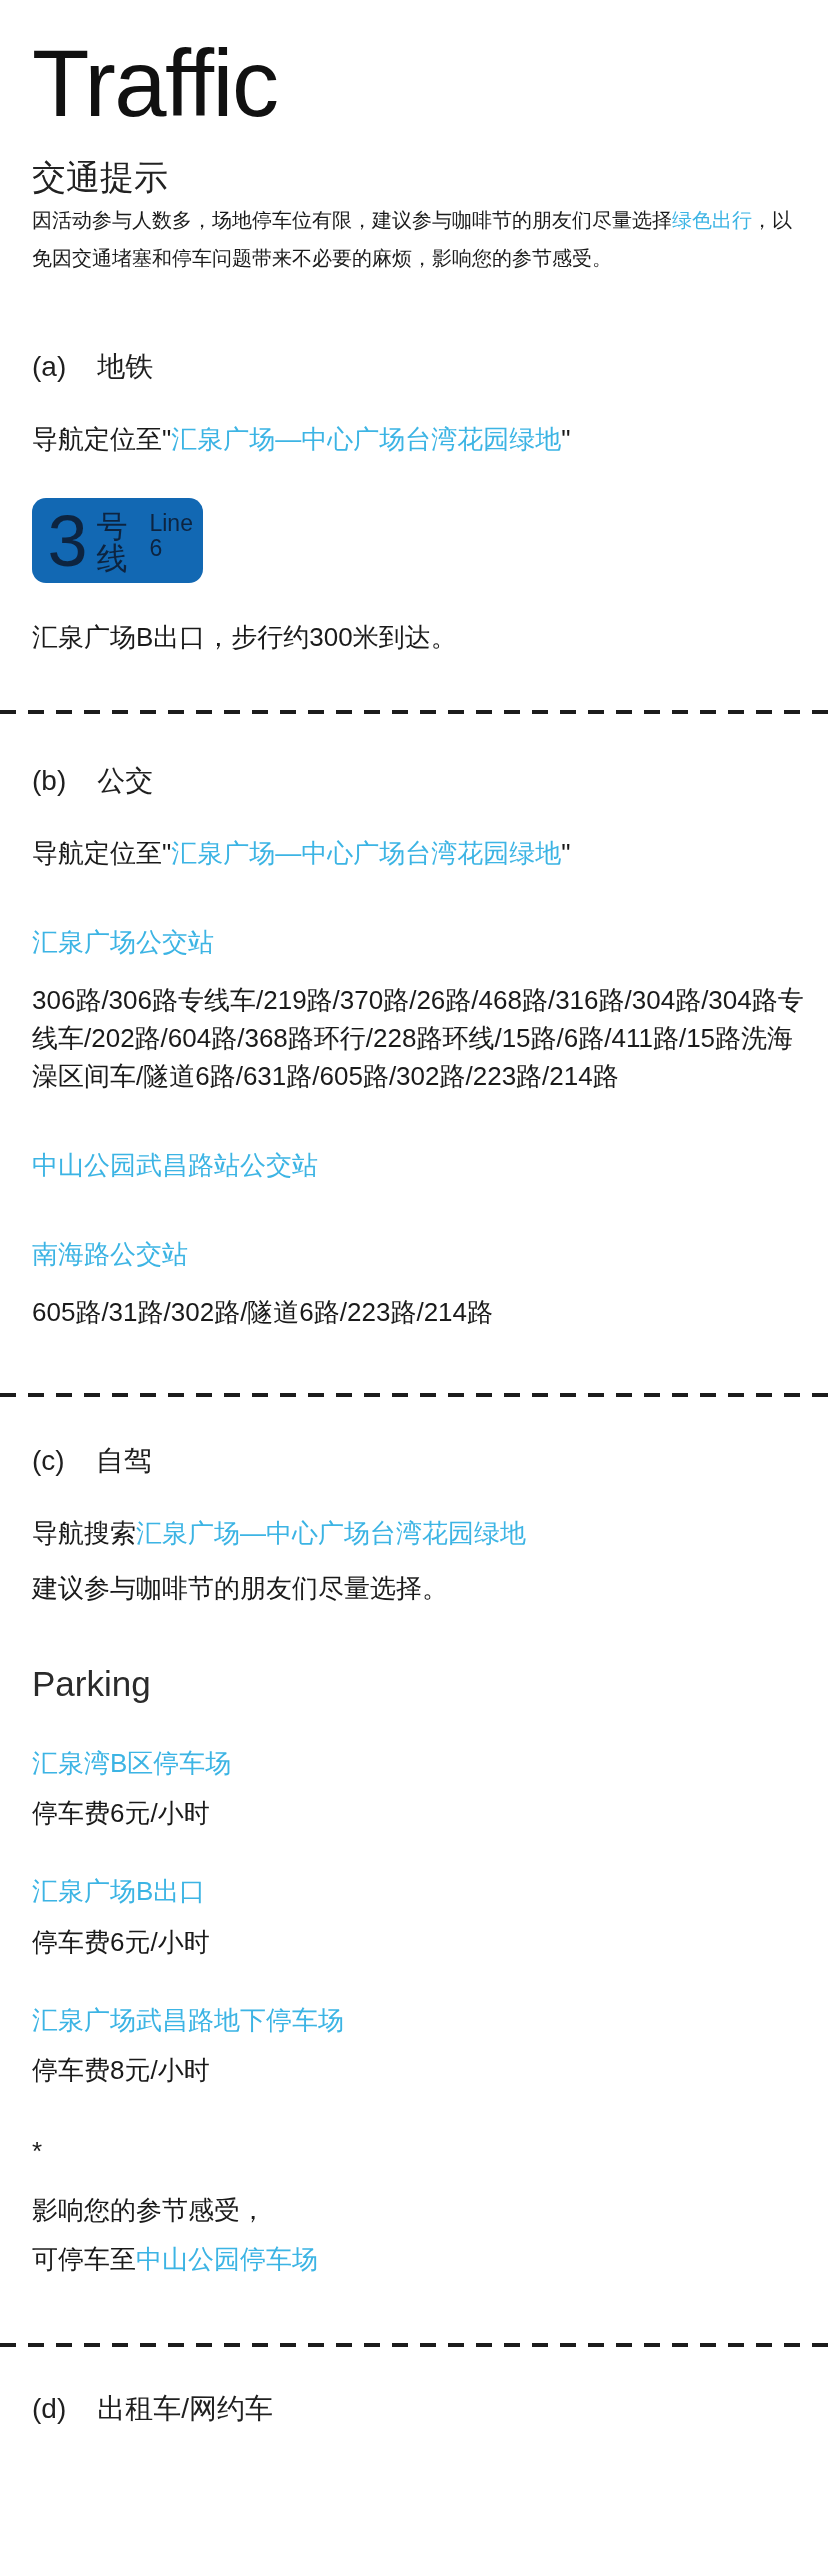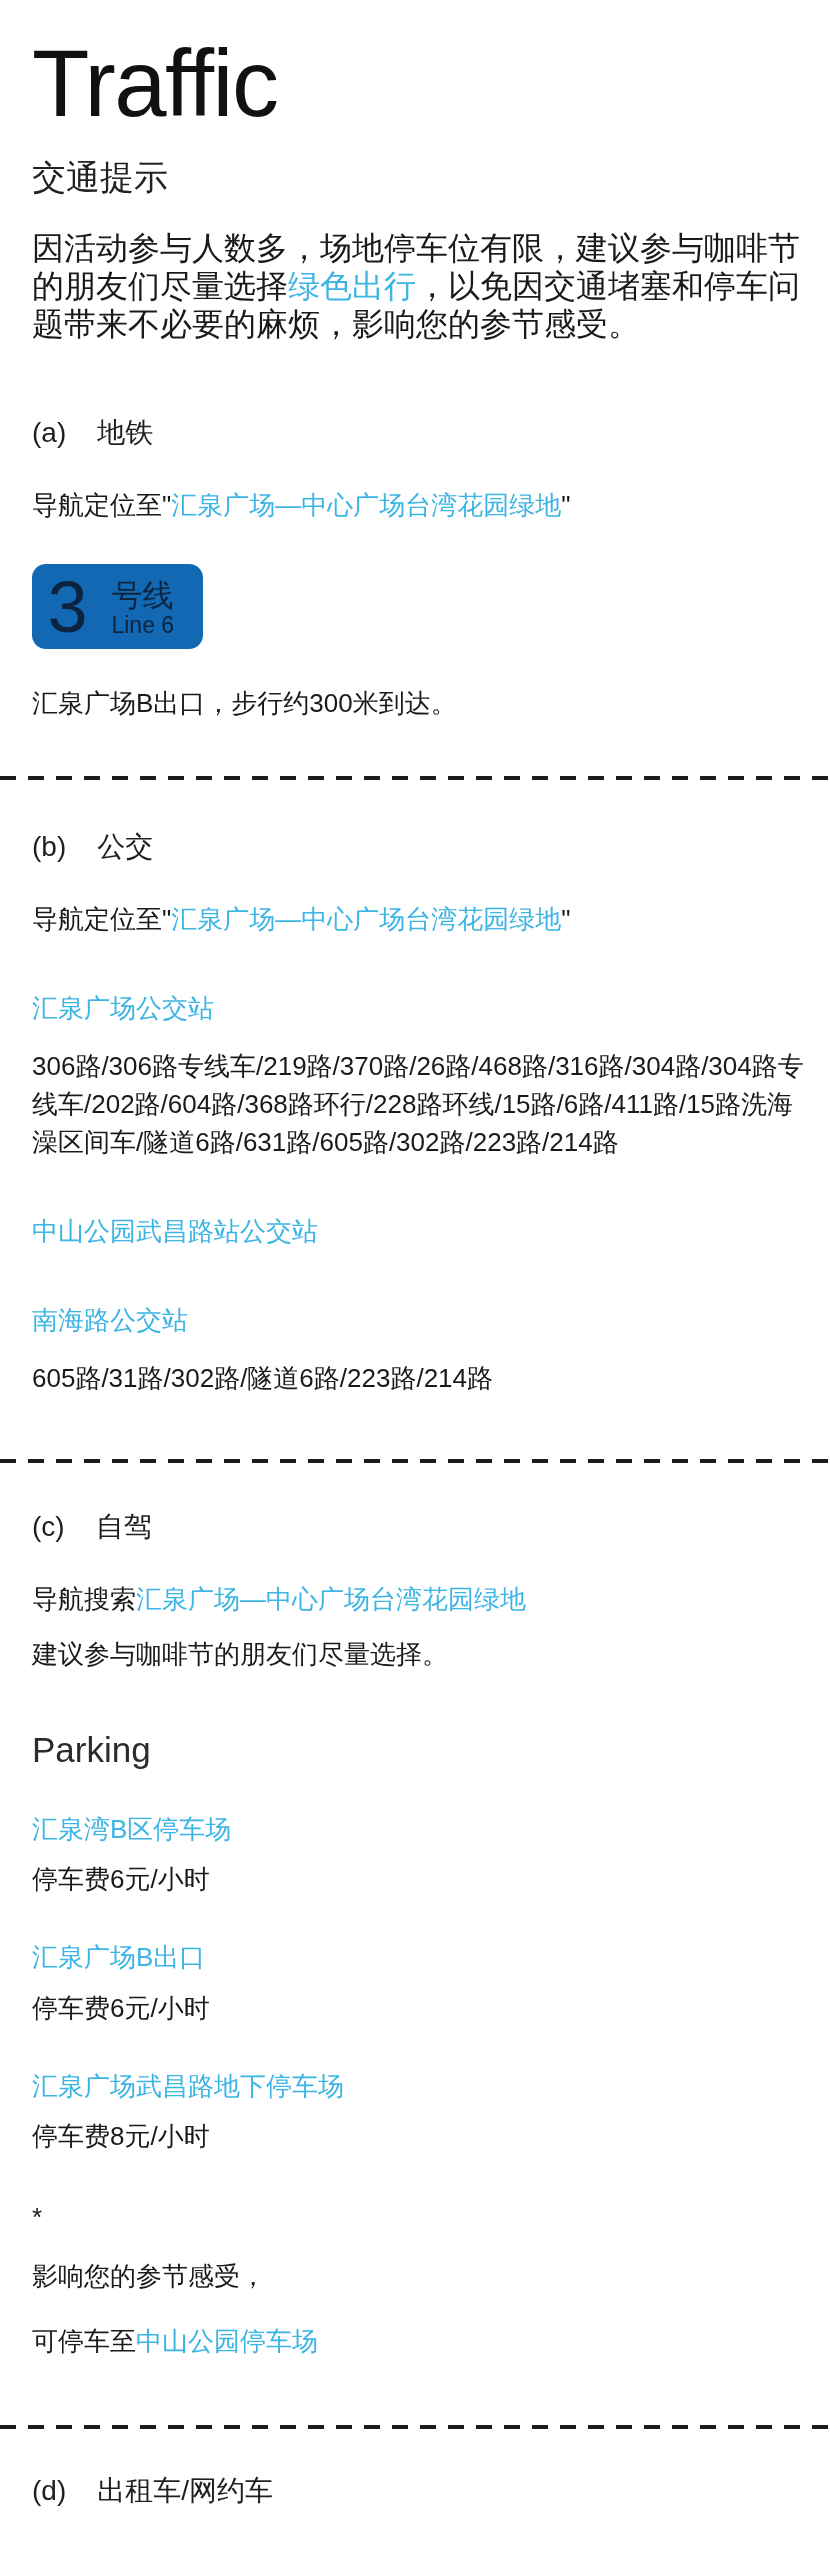--- a/index.html
+++ b/index.html
@@ -20,25 +20,24 @@
     line-height:1.1;
     padding-top:32px;
   }
   .subtitle {
     font-size:34px;
     font-weight:300;
     color:#222;
     margin-top:20px;
   }
   .intro {
-    font-size:32px;
+    font-size:20px;
     font-weight:300;
     line-height:38px;
     max-width:772px;
-    margin-top:28px;
     color:#1a1a1a;
   }
   .section-heading {
     font-size:28px;
     font-weight:300;
     color:#1f1f1f;
   }
   .section-heading .sec-label { margin-right:31px; }
 
   .body-line { font-size:26px; font-weight:300; line-height:38px; color:#1a1a1a; }
@@ -49,21 +48,21 @@
     width:171px;
     height:85px;
     background:#1268b3;
     border-radius:14px;
     display:flex;
     align-items:center;
     padding-left:15.4px;
     color:#0d2440;
   }
   .badge-number { font-size:72px; line-height:0.95; font-weight:400; }
-  .badge-col { margin-left:24px; display:flex; flex-direction:column; margin-top:4.6px; }
+  .badge-col { margin-left:9px; display:flex; margin-top:4.6px; }
   .badge-cn { font-size:31px; line-height:1.05; font-weight:300; }
   .badge-en { font-size:23px; line-height:1.1; font-weight:300; }
 
   .separator {
     height:3.8px;
     width:831px;
     background:repeating-linear-gradient(90deg,#1c1c1c 0 16px, transparent 16px 28px);
   }
 
   .station-name { margin-top:51px; }
@@ -80,21 +79,21 @@
   .mt-heading-a { margin-top:71px; }
   .mt-nav { margin-top:34px; }
   .mt-note { margin-top:35px; }
   .sep-1 { margin-top:54px; }
   .sec-b-heading { padding-top:48px; }
   .sep-2 { margin-top:62px; }
   .sec-c-heading { padding-top:45px; }
   .mt-follow { margin-top:17px; }
   .note-star { margin-top:43px; }
   .note-l1 { margin-top:21.5px; }
-  .note-l2 { margin-top:27px; }
+  .note-l2 { margin-top:11px; }
   .sep-3 { margin-top:65px; }
   .sec-d-heading { padding-top:43px; }
 </style>
 </head>
 <body>
 
 <div class="content">
 
   <h1 class="page-title">Traffic</h1>
 

